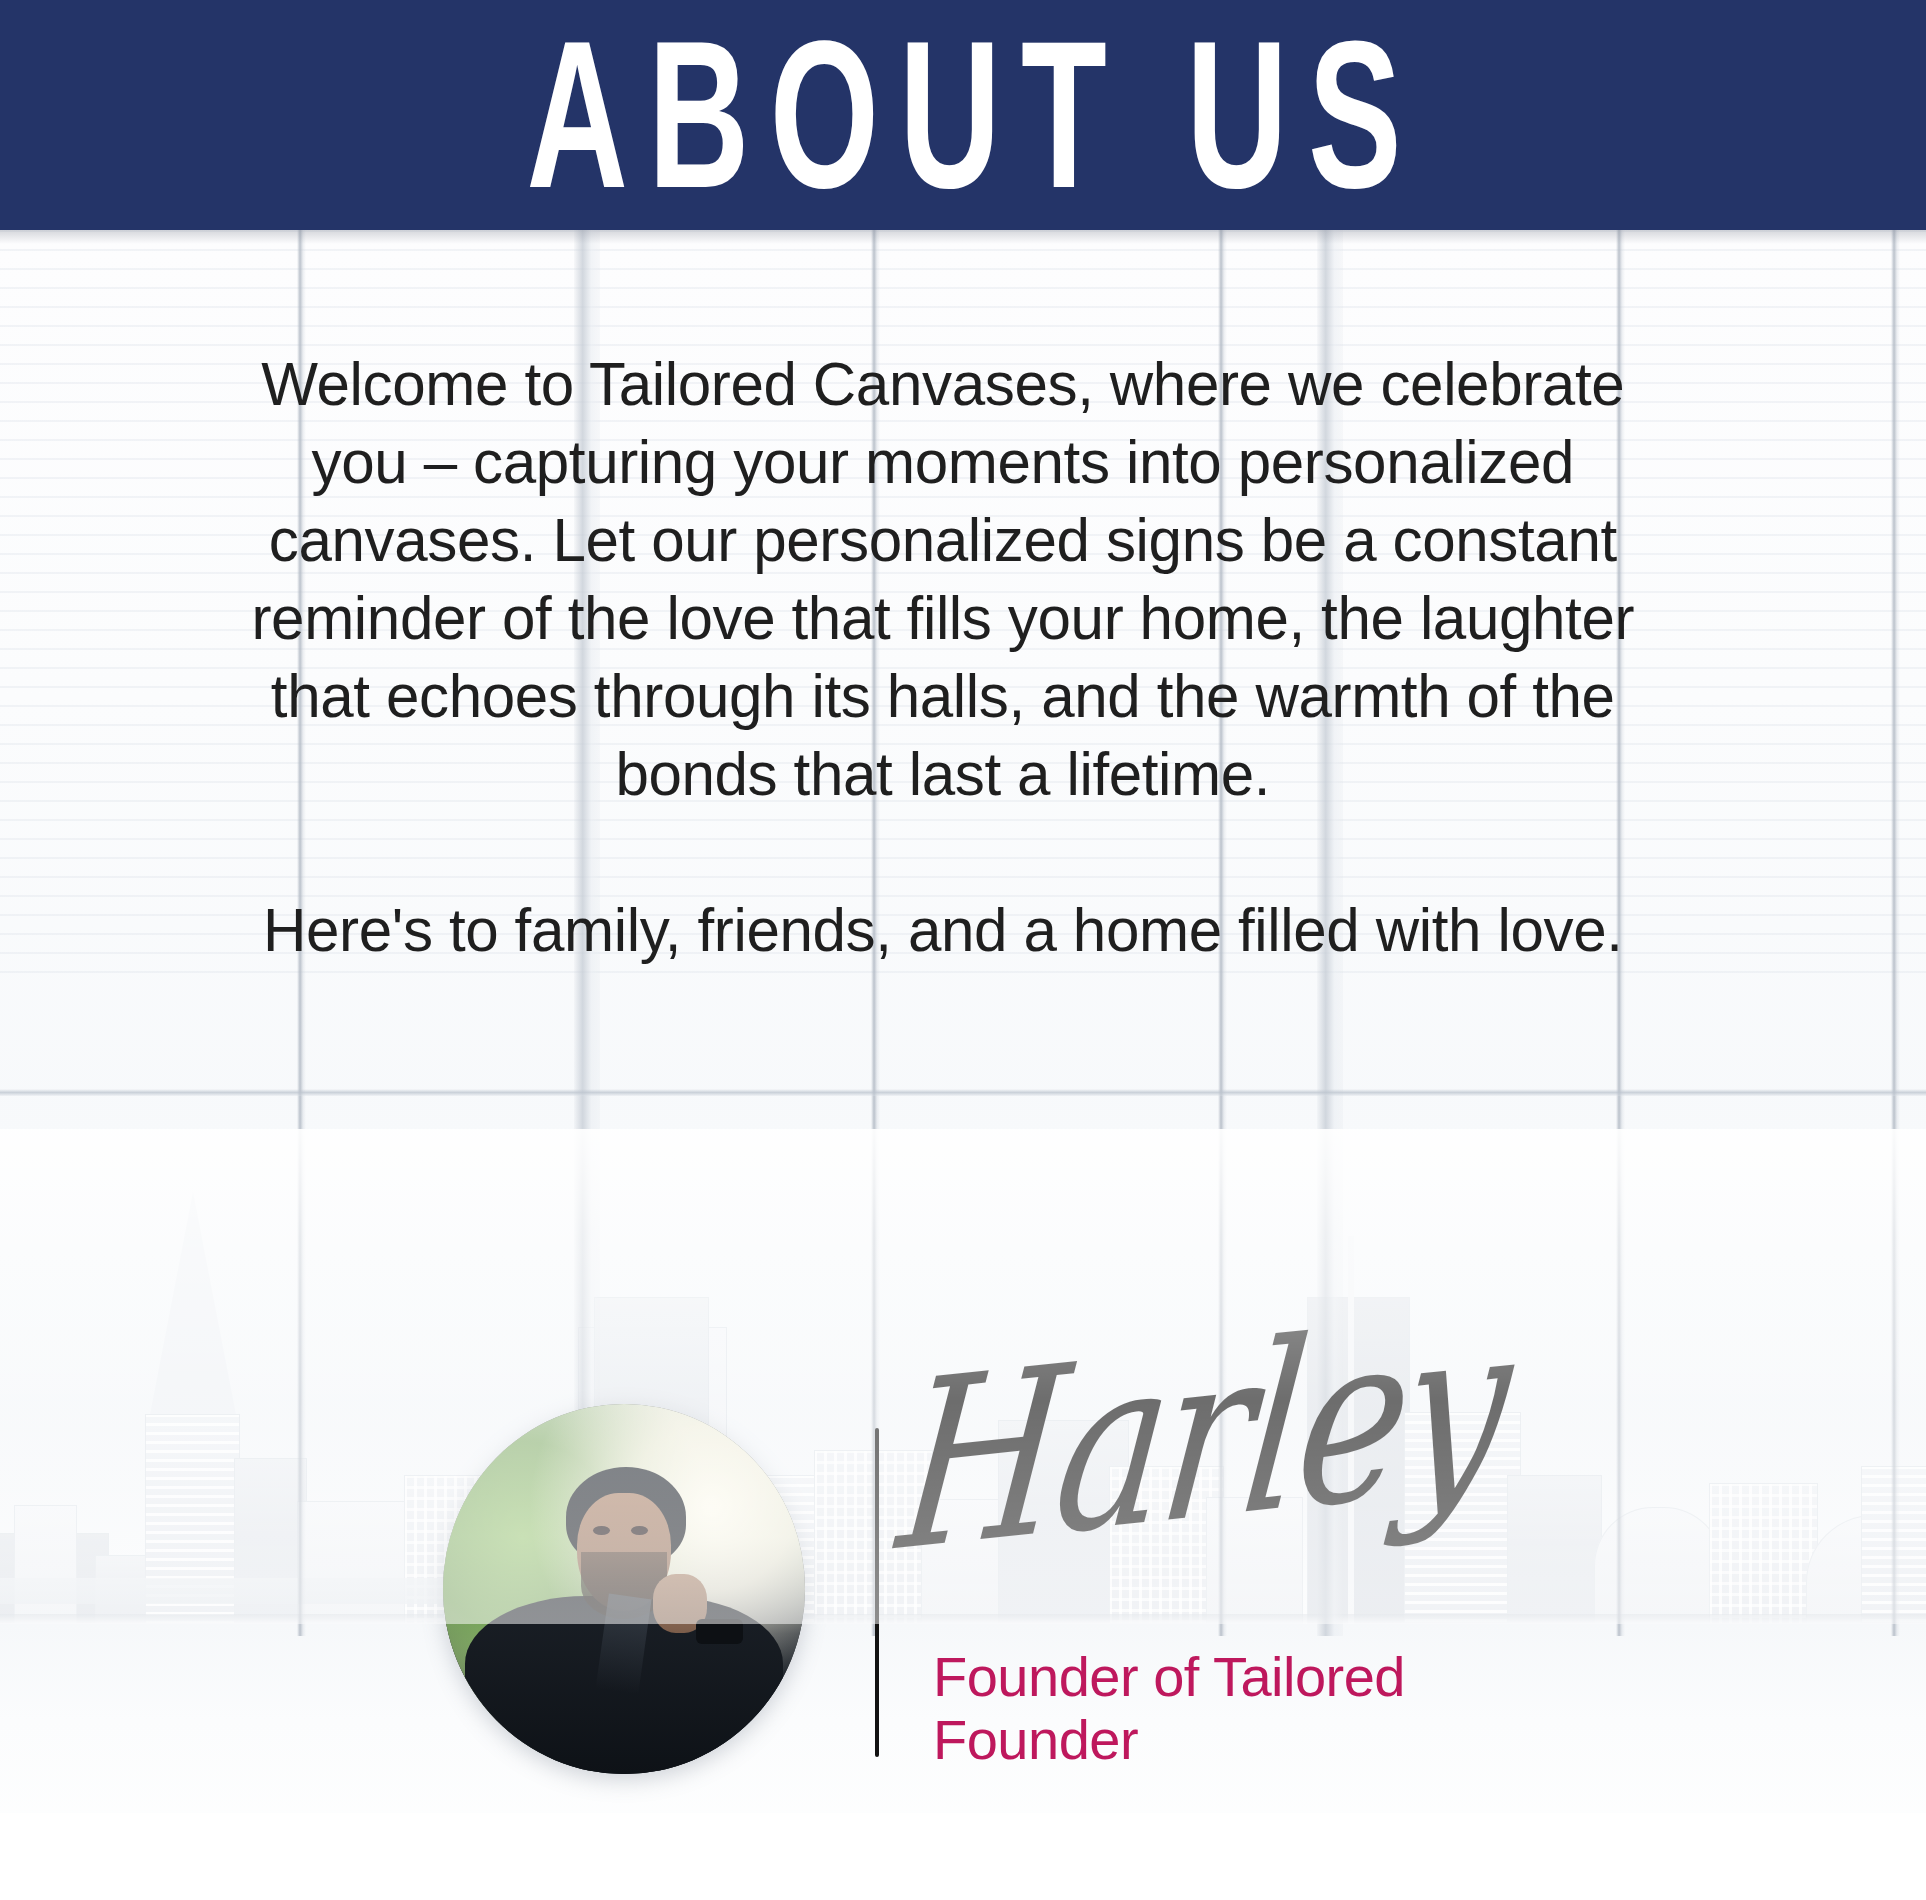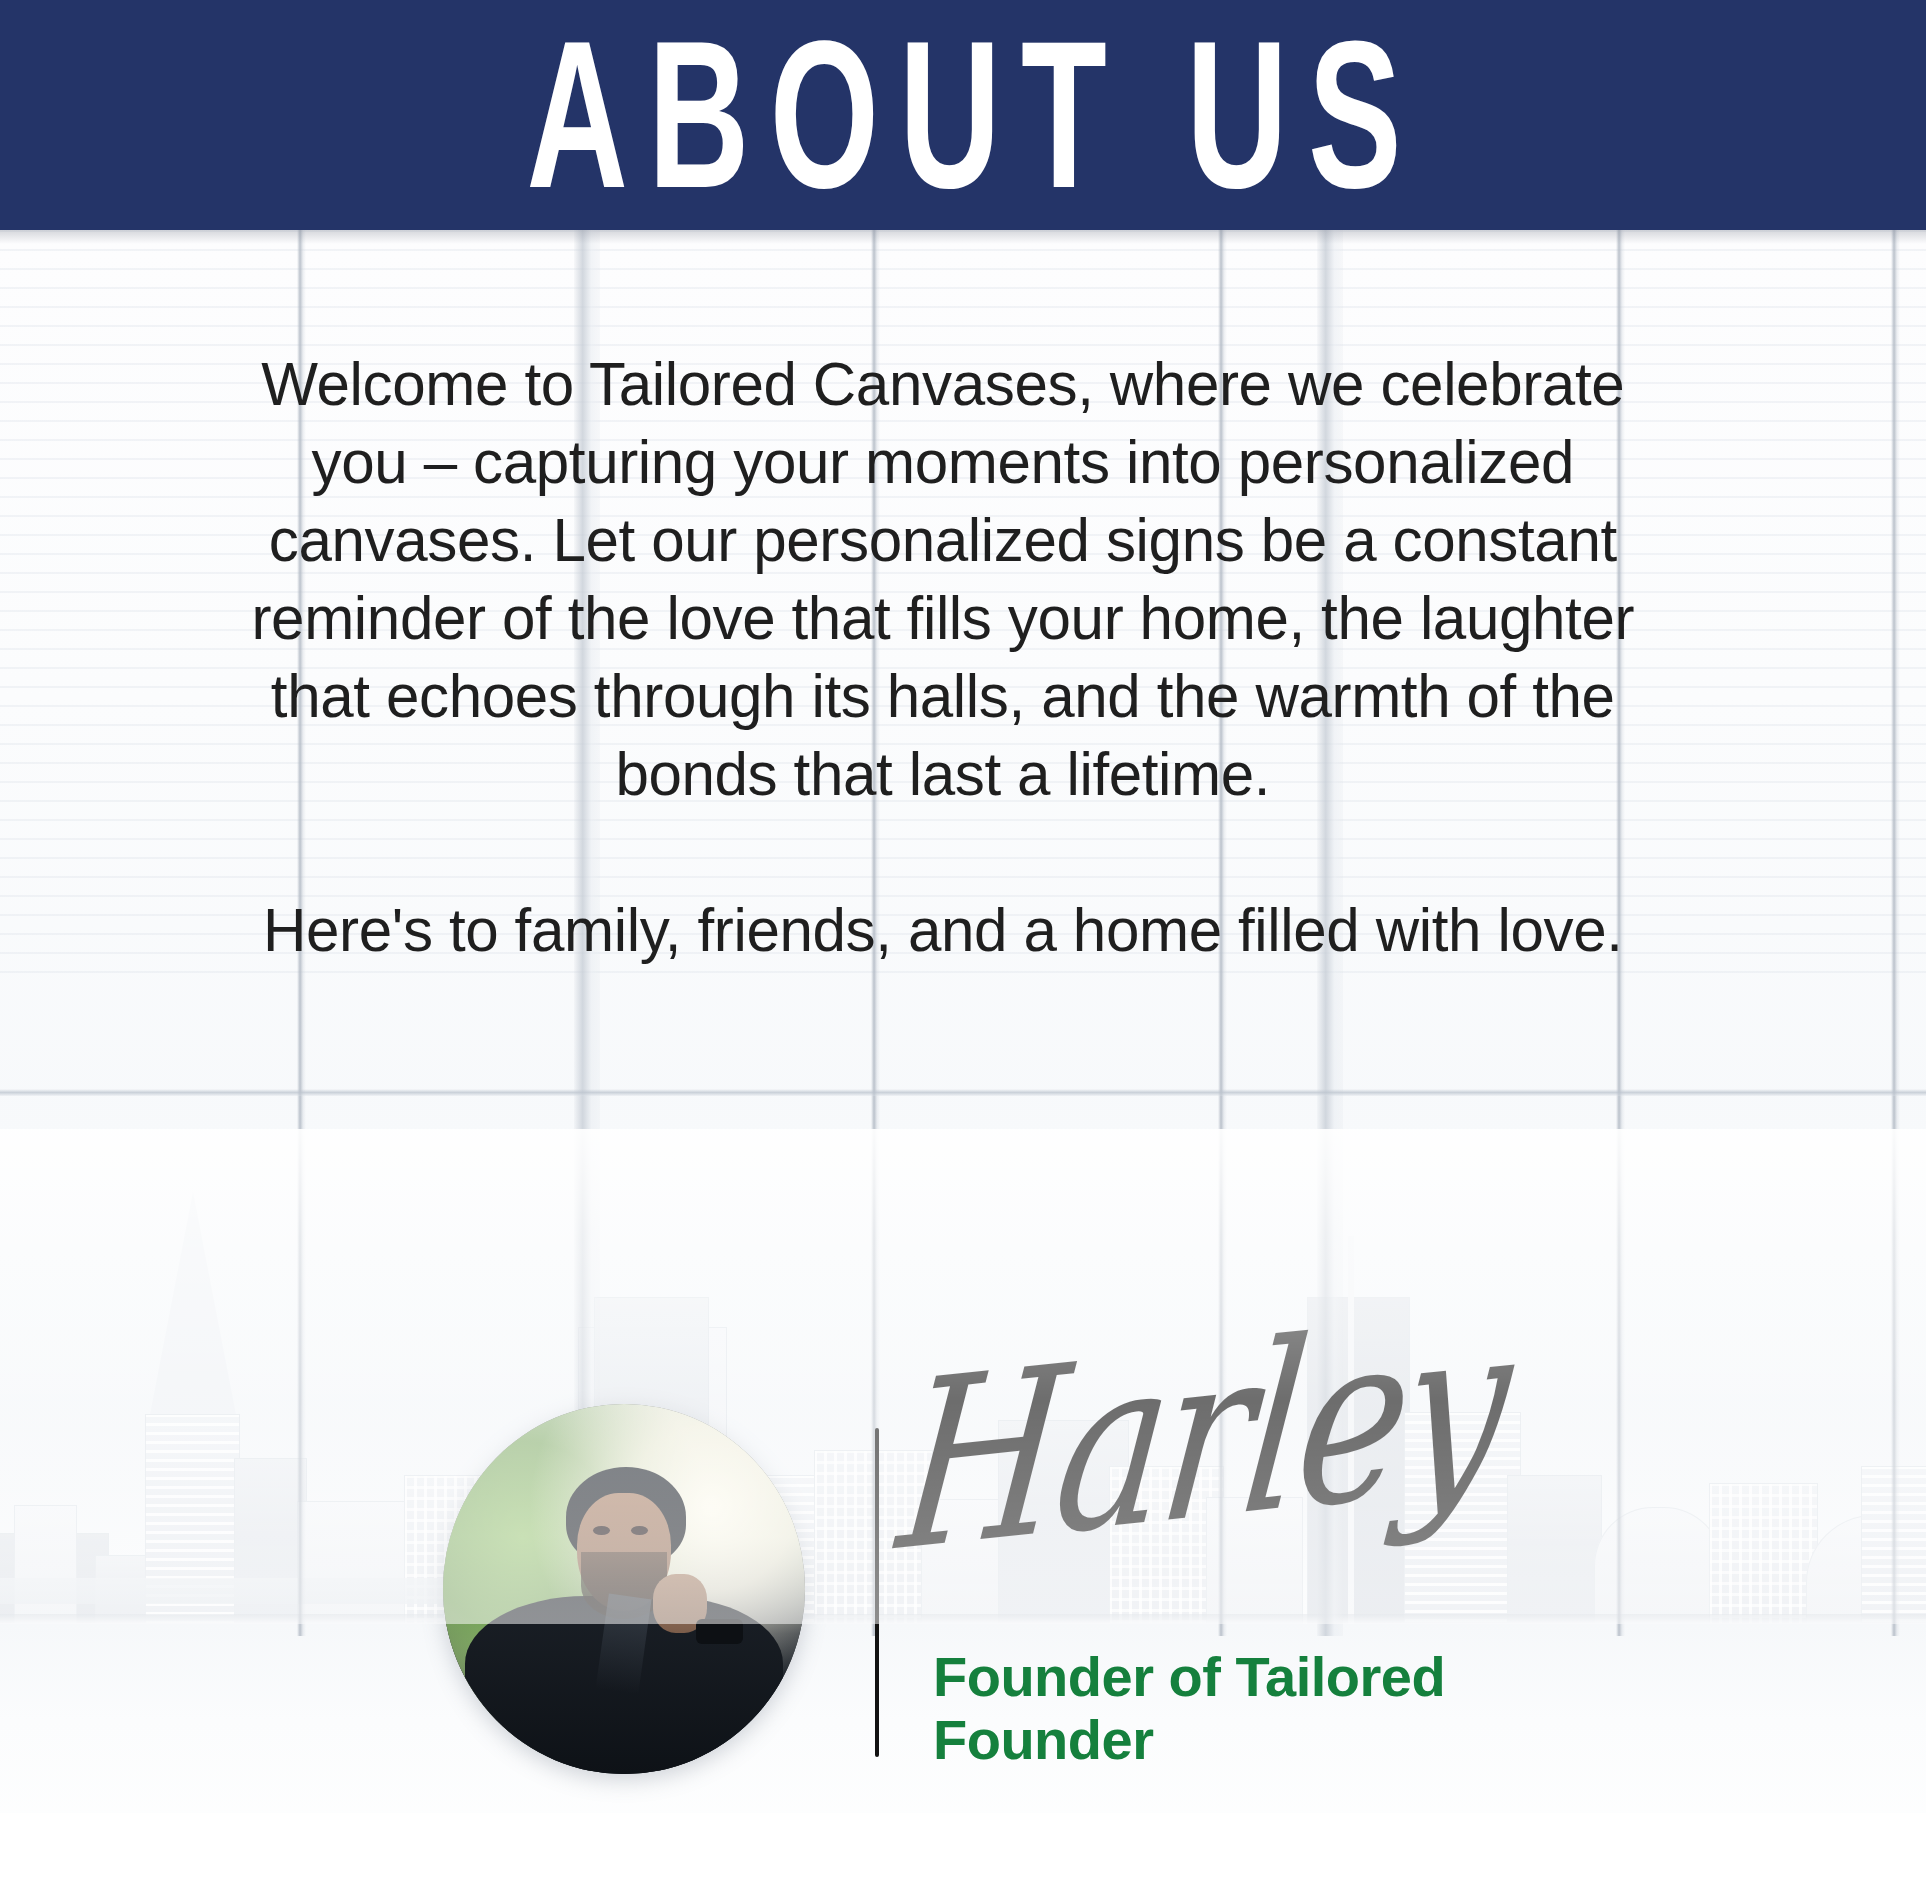--- a/index.html
+++ b/index.html
@@ -220,22 +220,22 @@
     line-height:1;
     color:#0c0c0c;
     transform:rotate(-6deg) skewX(-12deg) scaleY(1.18) scaleX(.96);
     transform-origin:left bottom;
     letter-spacing:-6px;
     white-space:nowrap;
   }
 
   .founder{
     position:absolute; left:933px; top:1645px; width:752px;
-    color:#15803d;
-    font-weight:700;
+    color:#be185d;
+    font-weight:400;
     font-size:56px;
     line-height:63px;
     letter-spacing:-0.5px;
   }
 
   
   .bar{ position:absolute; left:0; width:1927px; background:#ef4050; }
   .bar-top{ top:1843px; height:23px; }
   .bar-gap{ top:1866px; height:12px; background:#ecedea; }
   .bar-bottom{ top:1878px; height:23px; }

